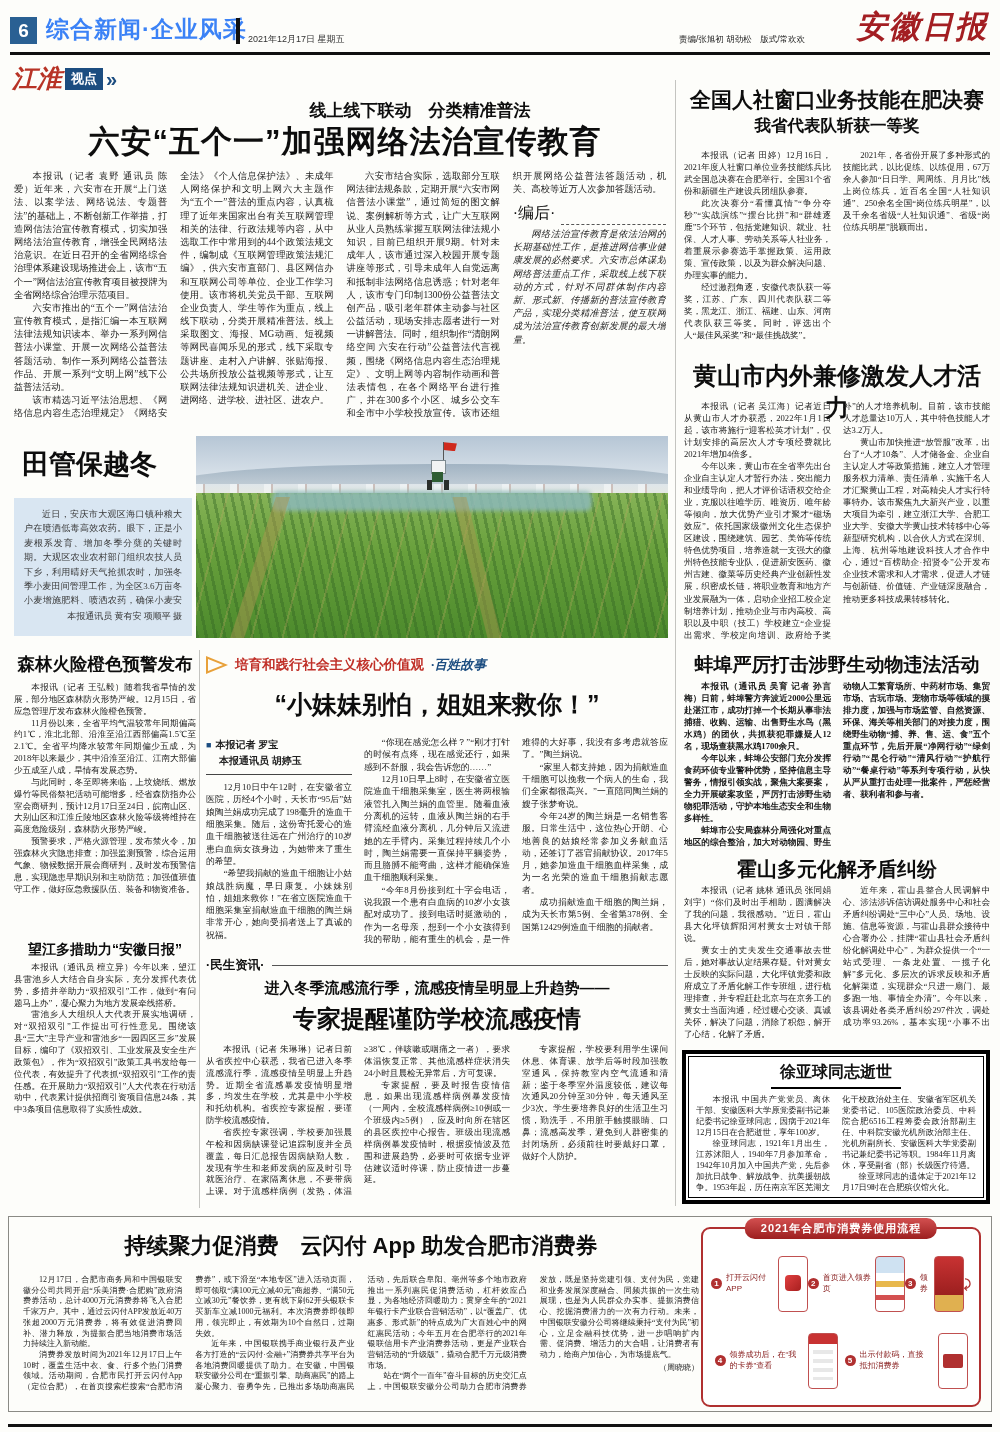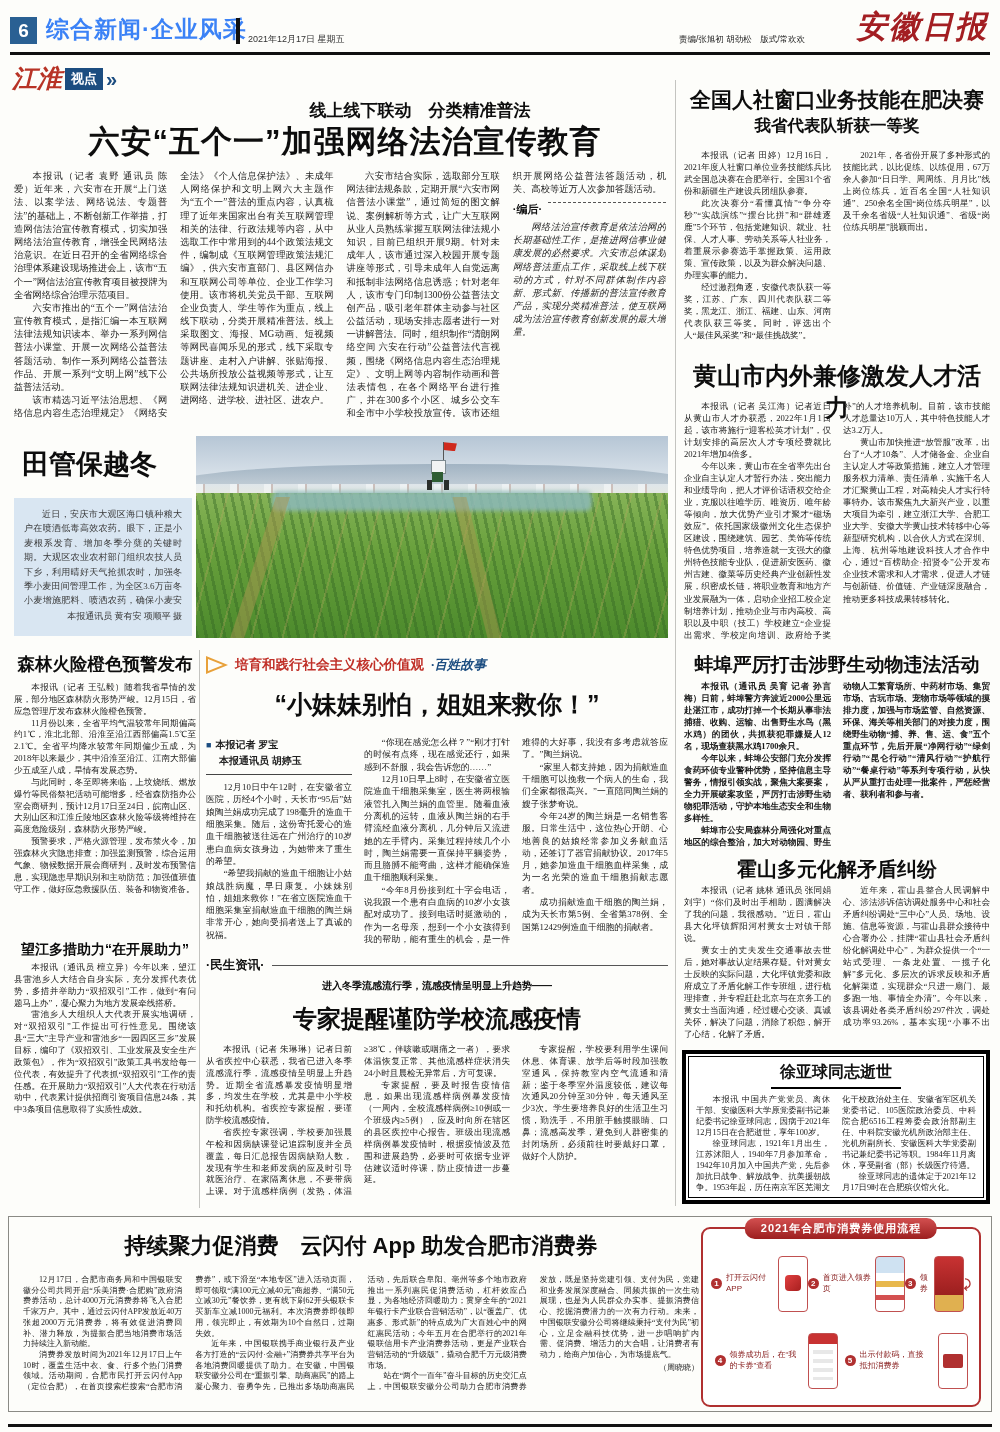--- a/index.html
+++ b/index.html
@@ -27,21 +27,21 @@
 
   
   .jh{position:absolute;left:12px;top:62px;display:flex;align-items:center;gap:3px;}
   .jh-brand{font-size:25px;font-weight:bold;font-style:italic;color:#b83326;font-family:"Liberation Serif",serif;}
   .jh-badge{background:#1c4d80;color:#fff;font-size:13px;font-weight:bold;padding:2px 6px;}
   .jh-chev{color:#1c4d80;font-size:20px;font-weight:bold;line-height:1;}
 
   .lead-kicker{left:160px;top:99px;width:520px;font-size:17px;}
   .lead-headline{left:18px;top:121px;width:654px;font-size:31px;letter-spacing:1px;}
   .lead-body{left:14px;top:170px;width:652px;height:260px;font-size:9.3px;line-height:1.42;}
-  .note-head{display:flex;align-items:flex-start;margin:6px 0 3px 0;font-weight:bold;font-size:11px;
+  .note-head{display:flex;align-items:flex-end;margin:6px 0 3px 0;font-weight:normal;font-size:16px;
              font-family:"Liberation Sans",sans-serif;color:#111;}
   .note-head .dashes{flex:1;border-top:1.5px dashed #555;margin-left:6px;}
   .note-para{font-style:italic;color:#222;}
 
   
   .photo-title{left:22px;top:446px;font-size:27px;}
   .caption-box{left:14px;top:498px;width:178px;height:138px;background:#d9e6f2;padding:9px 10px;box-sizing:border-box;}
   .caption-box .body-text{font-size:9px;line-height:1.6;color:#3a3a3a;height:100px;}
   .caption-credit{font-size:9px;color:#3a3a3a;text-align:right;margin-top:3px;font-family:"Liberation Serif",serif;}
   .photo{left:196px;top:436px;width:472px;height:202px;overflow:hidden;background:#cfdbe4;}
@@ -87,21 +87,21 @@
   .story-body{left:206px;top:736px;width:462px;height:214px;font-size:8.8px;line-height:1.4;}
   .byline{font-family:"Liberation Sans",sans-serif;font-size:10px;font-weight:bold;color:#222;
           border-bottom:1.5px solid #444;padding:2px 0 6px 0;margin-bottom:6px;break-inside:avoid;}
   .byline .sq{color:#1c4d80;font-size:9px;margin-right:4px;}
   .byline-line2{margin-left:13px;margin-top:2px;}
 
   
   .minsheng-row{left:206px;top:957px;width:462px;display:flex;align-items:center;}
   .minsheng-label{font-size:12.5px;font-weight:bold;color:#111;white-space:nowrap;}
   .minsheng-line{flex:1;border-top:1px solid #555;margin-left:8px;}
-  .flu-kicker{left:206px;top:979px;width:462px;font-size:10px;}
+  .flu-kicker{left:206px;top:979px;width:462px;font-size:15px;}
   .flu-title{left:206px;top:1003px;width:462px;font-size:24px;}
   .flu-body{left:206px;top:1044px;width:462px;height:164px;font-size:8.6px;line-height:1.38;}
 
   
   .rc-title{left:684px;width:306px;}
   .hr-t1{top:86px;font-size:21px;}
   .hr-t2{top:115px;font-size:16.5px;}
   .hr-body{left:684px;top:149px;width:306px;height:216px;font-size:8.6px;line-height:1.4;}
   .hs-t{top:360px;font-size:24px;}
   .hs-body{left:684px;top:400px;width:306px;height:247px;font-size:8.6px;line-height:1.4;}
@@ -215,21 +215,21 @@
   <div class="vrule" style="left:199px;top:650px;height:558px;"></div>
 
   <div class="abs headline center forest-title">森林火险橙色预警发布</div>
   <div class="abs body-text forest-body">
       <p class="para">本报讯（记者 王弘毅）随着我省旱情的发展，部分地区森林防火形势严峻。12月15日，省应急管理厅发布森林火险橙色预警。</p>
       <p class="para">11月份以来，全省平均气温较常年同期偏高约1℃，淮北北部、沿淮至沿江西部偏高1.5℃至2.1℃。全省平均降水较常年同期偏少五成，为2018年以来最少，其中沿淮至沿江、江南大部偏少五成至八成，旱情有发展态势。</p>
       <p class="para">与此同时，冬至即将来临，上坟烧纸、燃放爆竹等民俗祭祀活动可能增多，经省森防指办公室会商研判，预计12月17日至24日，皖南山区、大别山区和江淮丘陵地区森林火险等级将维持在高度危险级别，森林防火形势严峻。</p>
       <p class="para">预警要求，严格火源管理，发布禁火令，加强森林火灾隐患排查；加强监测预警，综合运用气象、物候数据开展会商研判，及时发布预警信息，实现隐患早期识别和主动防范；加强值班值守工作，做好应急救援队伍、装备和物资准备。</p>
     </div>
 
-  <div class="abs headline center wj-title">望江多措助力“在开展助力”</div>
+  <div class="abs headline center wj-title">望江多措助力“安徽日报”</div>
   <div class="abs body-text wj-body">
       <p class="para">本报讯（通讯员 檀立异）今年以来，望江县雷池乡人大结合自身实际，充分发挥代表优势，多措并举助力“双招双引”工作，做到“有问题马上办”，凝心聚力为地方发展牵线搭桥。</p>
       <p class="para">雷池乡人大组织人大代表开展实地调研，对“双招双引”工作提出可行性意见。围绕该县“三大”主导产业和雷池乡“一园四区三乡”发展目标，编印了《双招双引、工业发展及安全生产政策包》，作为“双招双引”政策工具书发给每一位代表，有效提升了代表抓“双招双引”工作的责任感。在开展助力“双招双引”人大代表在行动活动中，代表累计提供招商引资项目信息24条，其中3条项目信息取得了实质性成效。</p>
     </div>
 
   <div class="abs values-banner">
     <span class="banner-arrow"></span>
     <span class="banner-main">培育和践行社会主义核心价值观</span>
     <span class="banner-sub">·百姓故事</span>
   </div>

